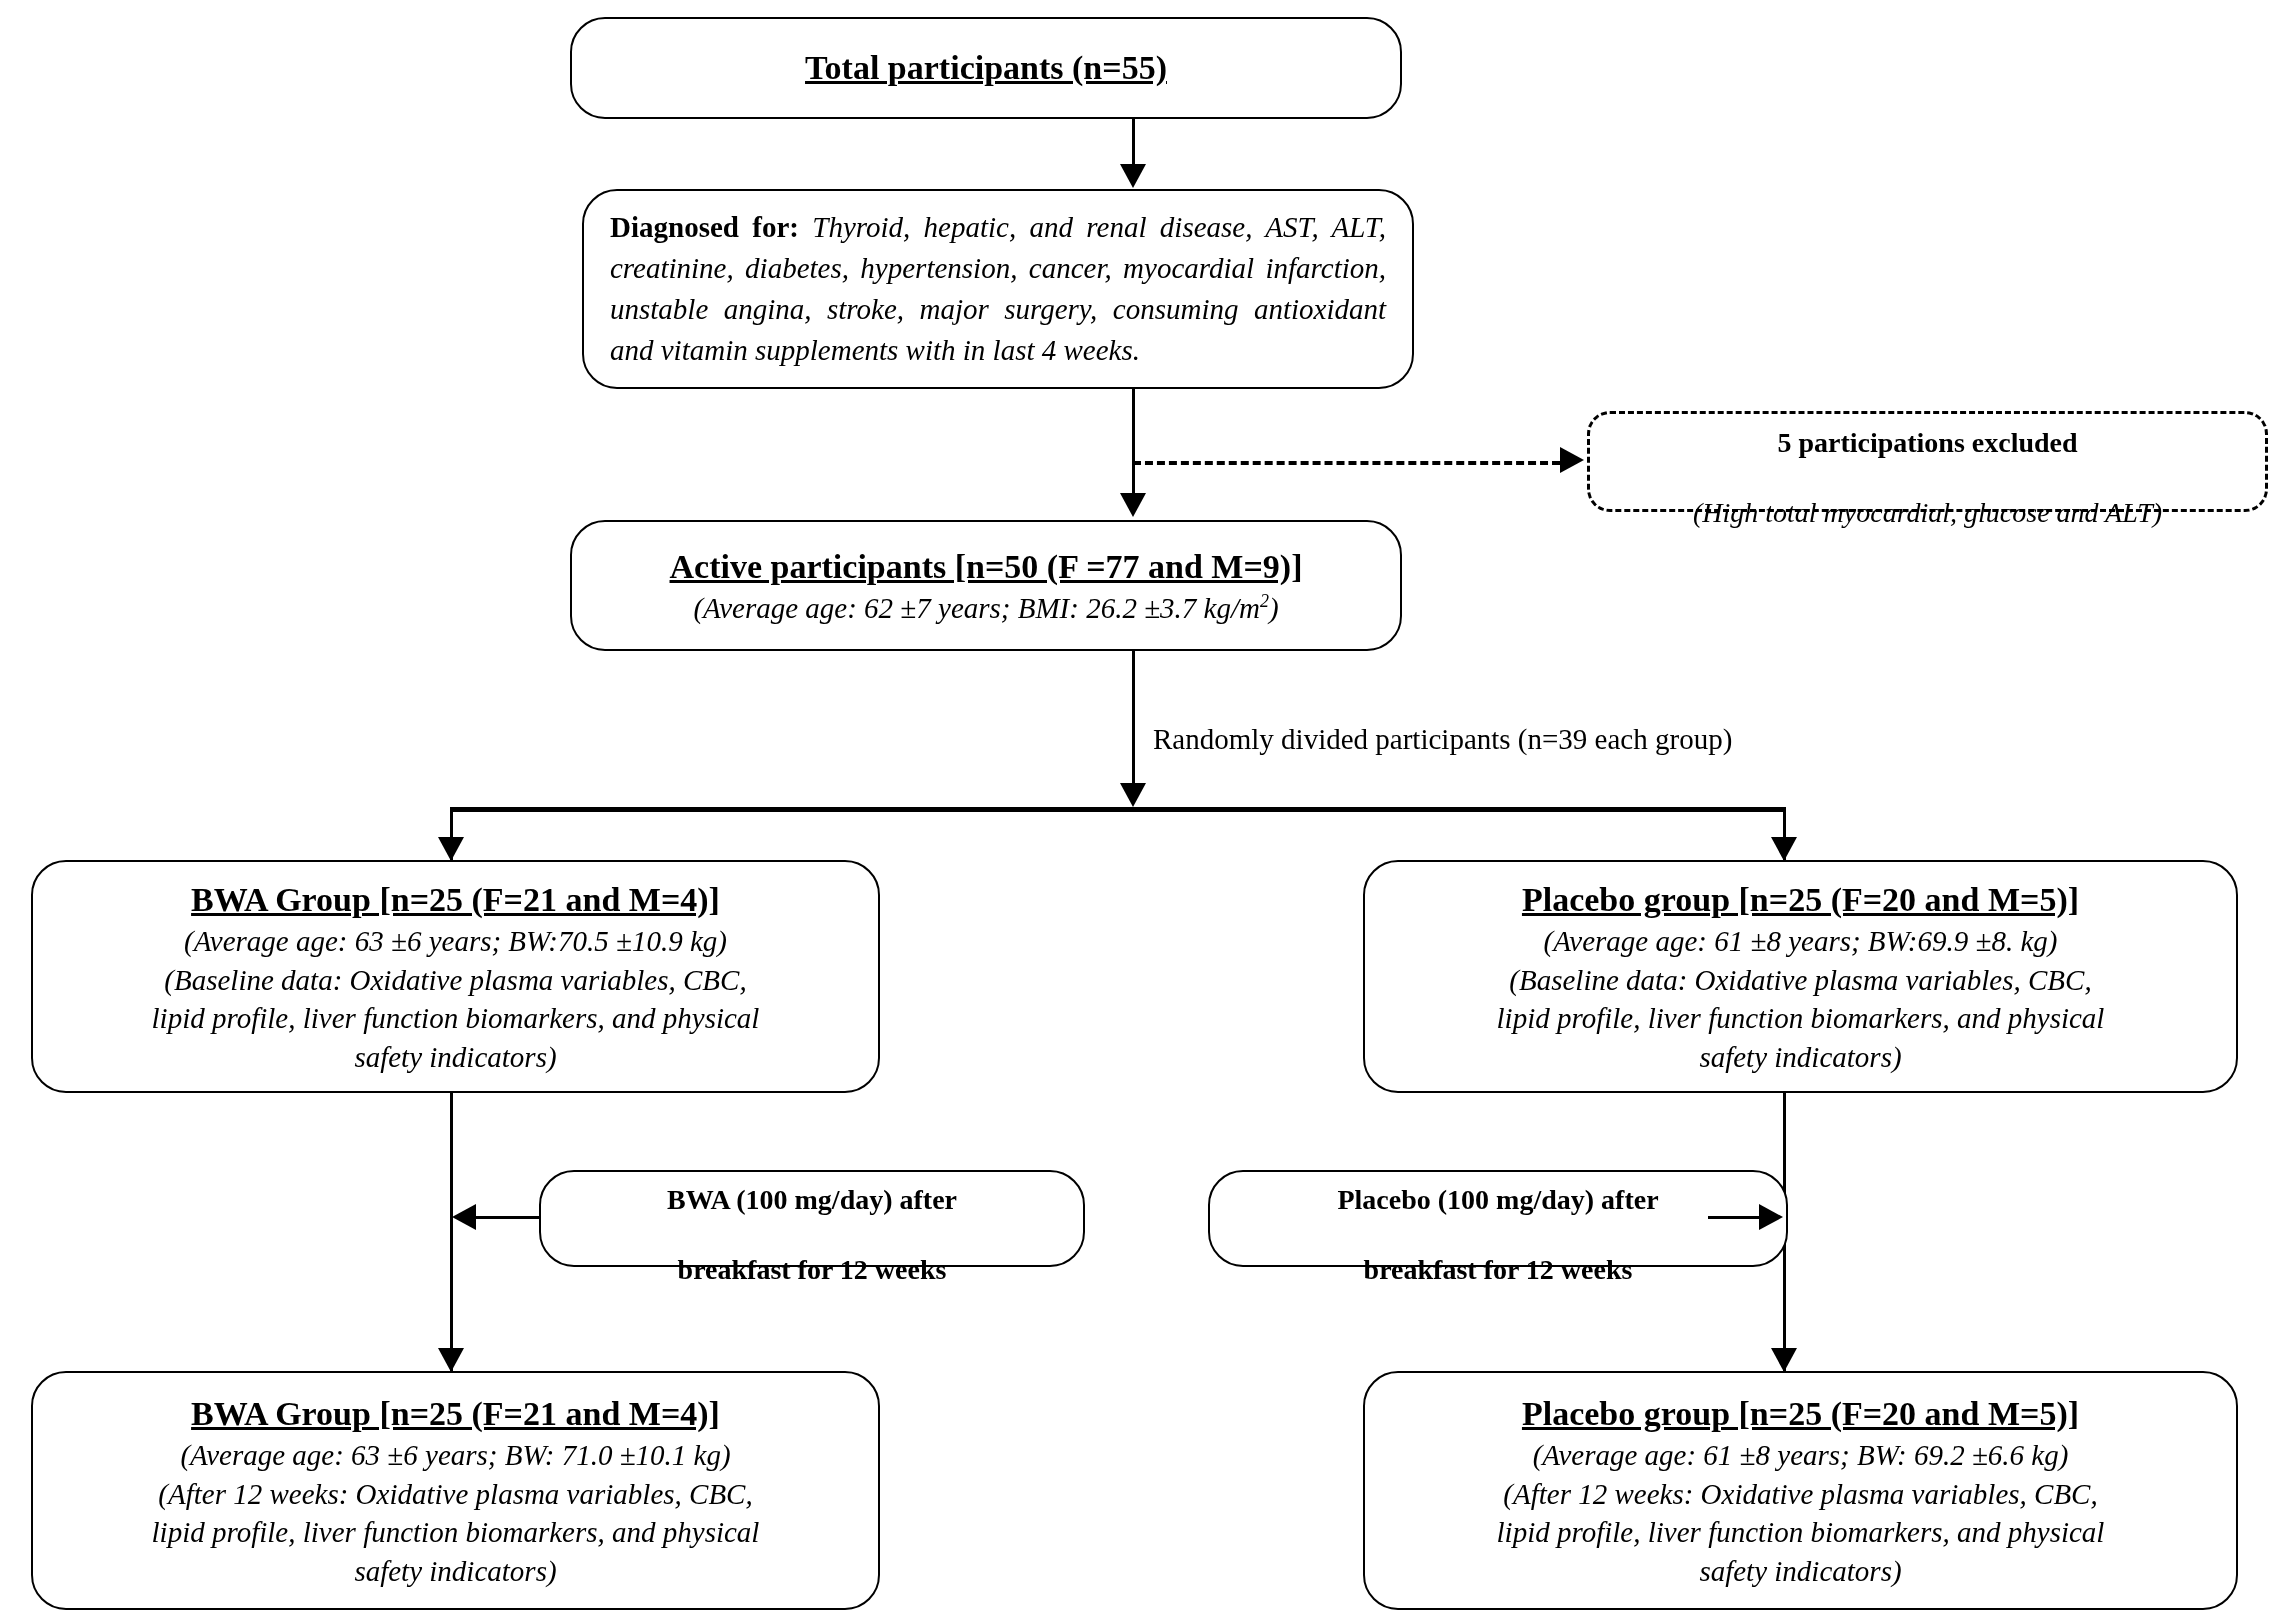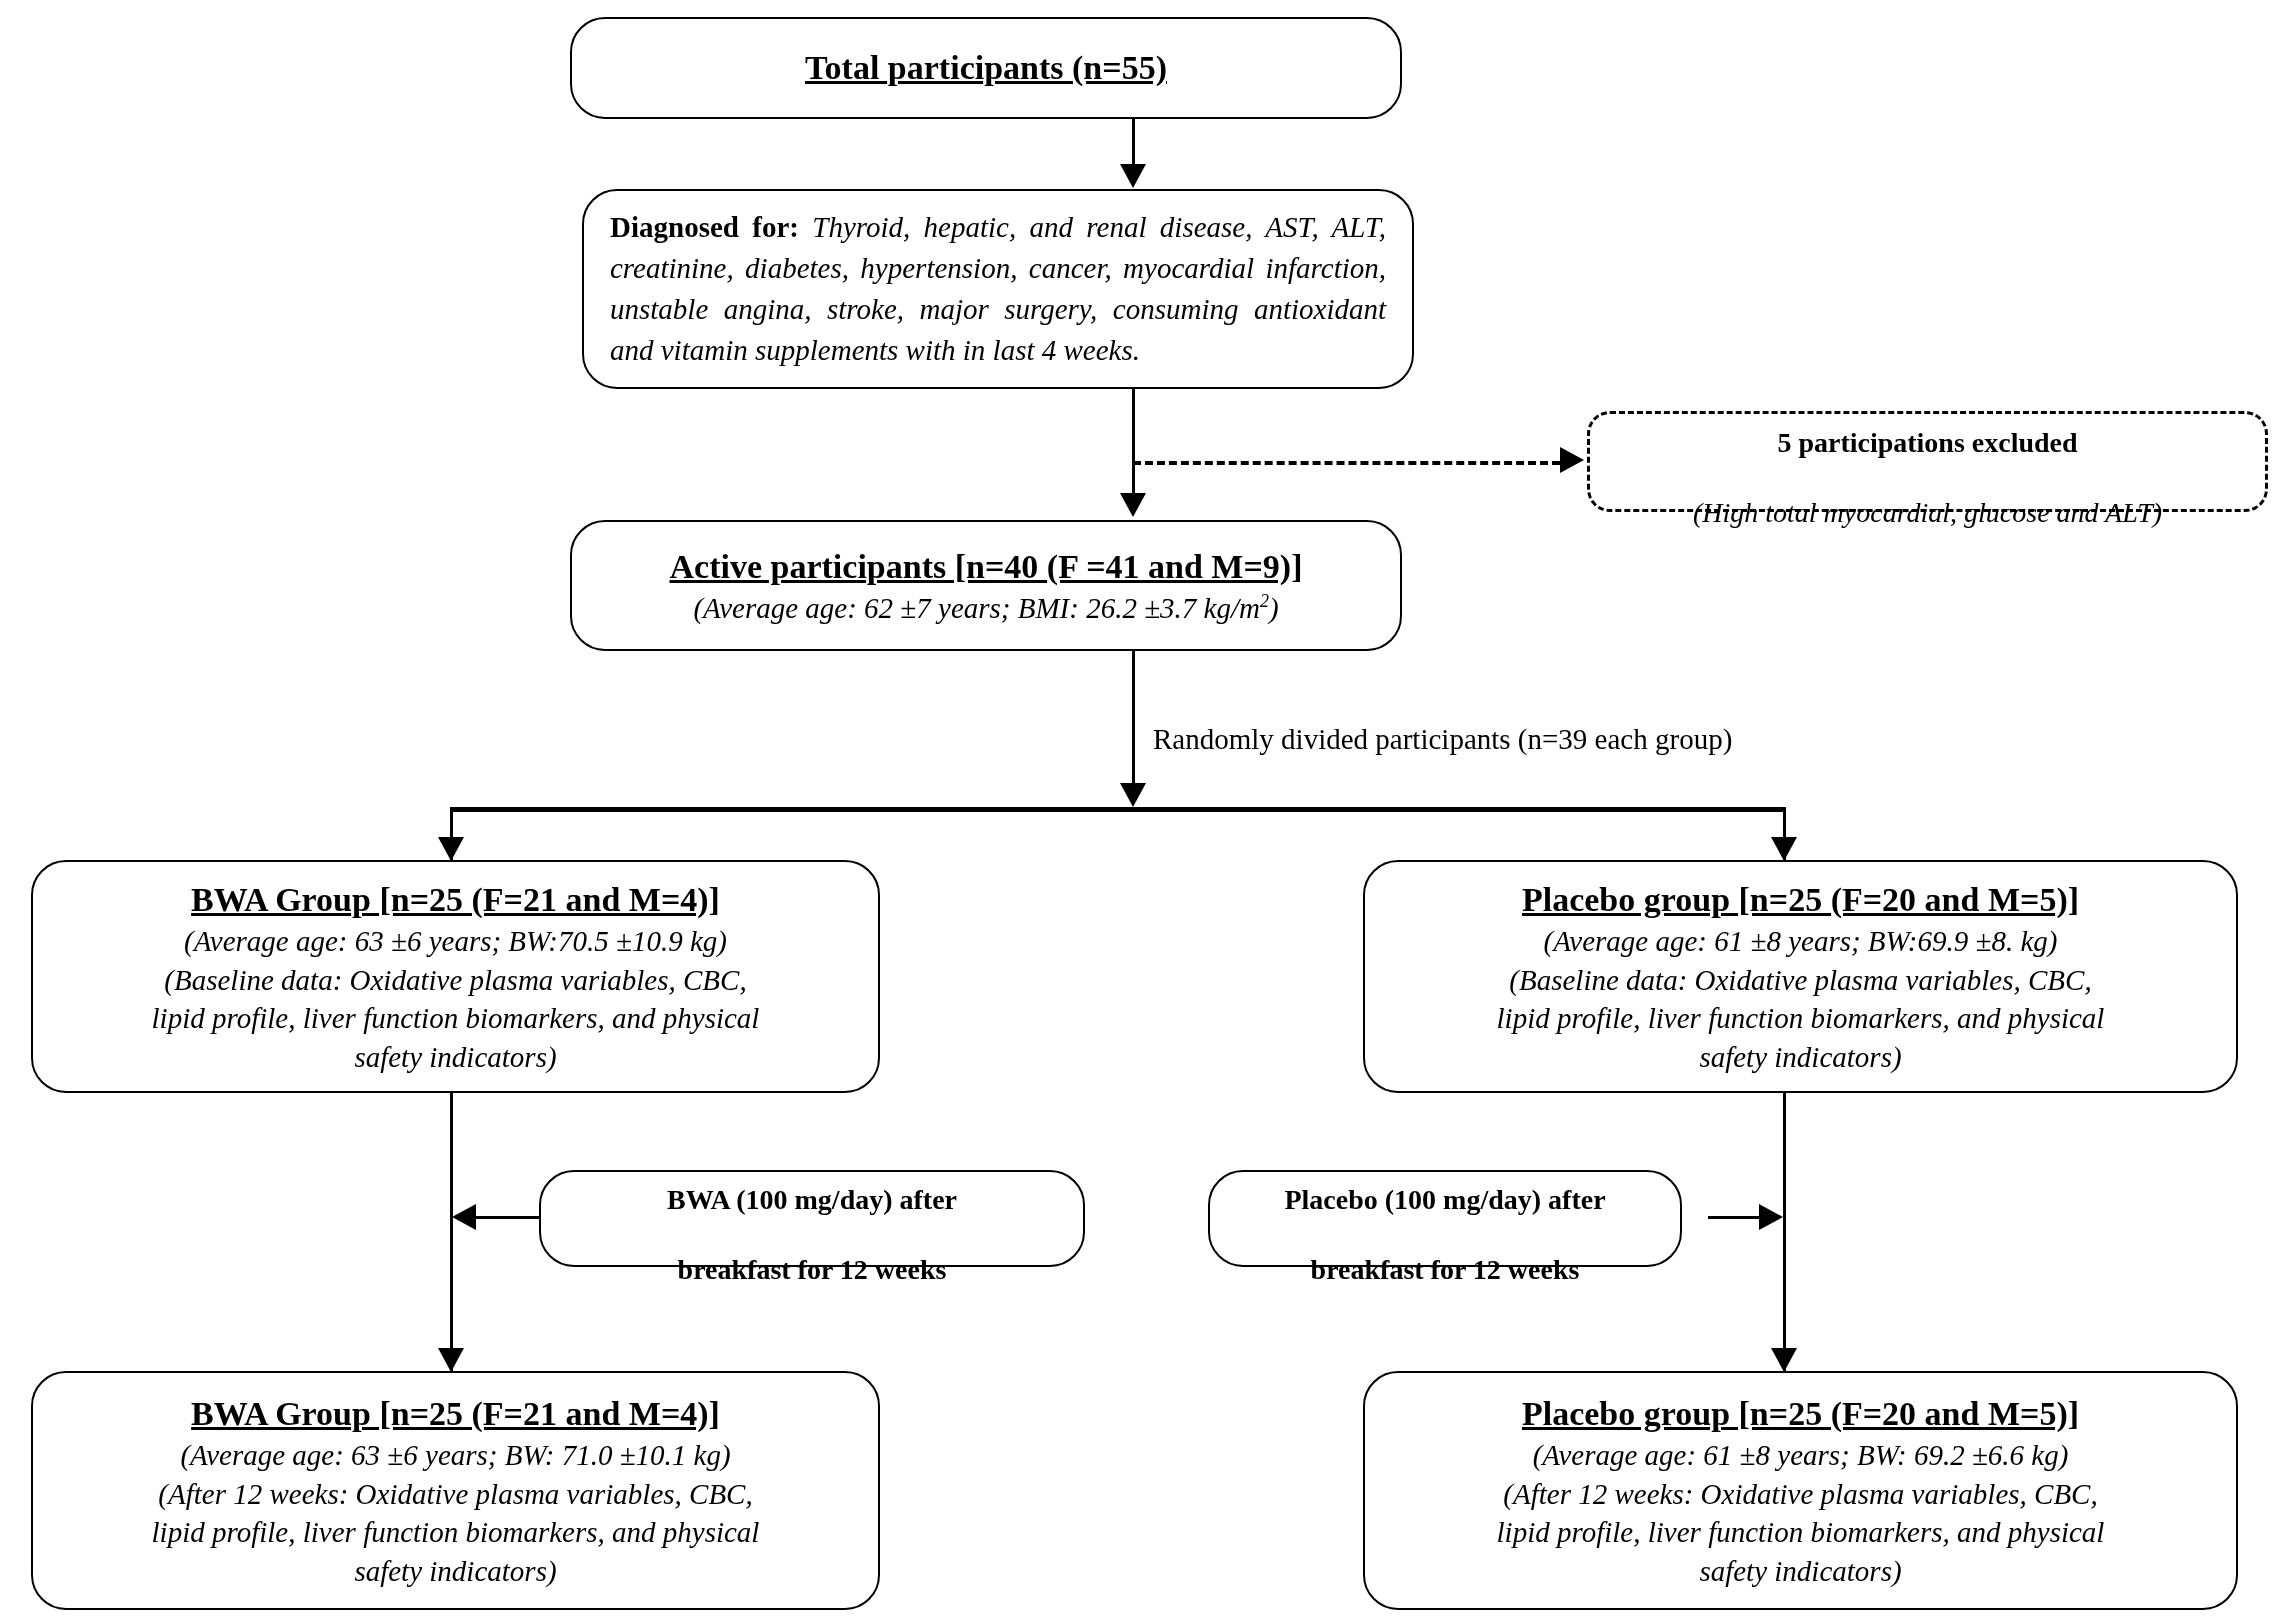--- a/index.html
+++ b/index.html
@@ -127,21 +127,21 @@
 
   <div class="dashline" style="left:1133px; top:461px; width:427px;"></div>
   <div class="arrow-right" style="left:1560px; top:447px;"></div>
 
   <div class="node dashed" style="left:1587px; top:411px; width:681px; height:101px;">
     <span class="ln b fs-small">5 participations excluded</span>
     <span class="ln i fs-small">(High total myocardial, glucose and ALT)</span>
   </div>
 
   <div class="node" style="left:570px; top:520px; width:832px; height:131px;">
-    <span class="ln b fs-title">Active participants [n=40 (F =41 and M=9)]</span>
+    <span class="ln b fs-title">Active participants [n=50 (F =77 and M=9)]</span>
     <span class="ln i fs-body">
       <span>(Average age: 62 ±7 years; BMI: 26.2 ±3.7 kg/m</span><sup>2</sup><span>)</span>
     </span>
   </div>
 
   <div class="vline" style="left:1132px; top:650px; height:135px;"></div>
   <div class="arrow-down" style="left:1120px; top:783px;"></div>
 
   <span class="edge-label" style="left:1153px; top:723px;">Randomly divided  participants (n=39 each group)</span>
 
@@ -173,21 +173,21 @@
   <div class="vline" style="left:1783px; top:1093px; height:278px;"></div>
   <div class="arrow-down" style="left:1771px; top:1348px;"></div>
 
   <div class="node" style="left:539px; top:1170px; width:546px; height:97px;">
     <span class="ln b fs-small">BWA (100 mg/day) after</span>
     <span class="ln b fs-small">breakfast for 12 weeks</span>
   </div>
   <div class="hline" style="left:476px; top:1216px; width:65px;"></div>
   <div class="arrow-left" style="left:452px; top:1204px;"></div>
 
-  <div class="node" style="left:1208px; top:1170px; width:474px; height:97px;">
+  <div class="node" style="left:1208px; top:1170px; width:580px; height:97px;">
     <span class="ln b fs-small">Placebo (100 mg/day) after</span>
     <span class="ln b fs-small">breakfast for 12 weeks</span>
   </div>
   <div class="hline" style="left:1708px; top:1216px; width:52px;"></div>
   <div class="arrow-right" style="left:1759px; top:1204px;"></div>
 
   <div class="node" style="left:31px; top:1371px; width:849px; height:239px;">
     <span class="ln b fs-title">BWA Group [n=25 (F=21 and M=4)]</span>
     <span class="ln i fs-body">(Average age: 63 ±6 years; BW: 71.0 ±10.1  kg)</span>
     <span class="ln i fs-body">(After 12 weeks: Oxidative plasma variables, CBC,</span>

